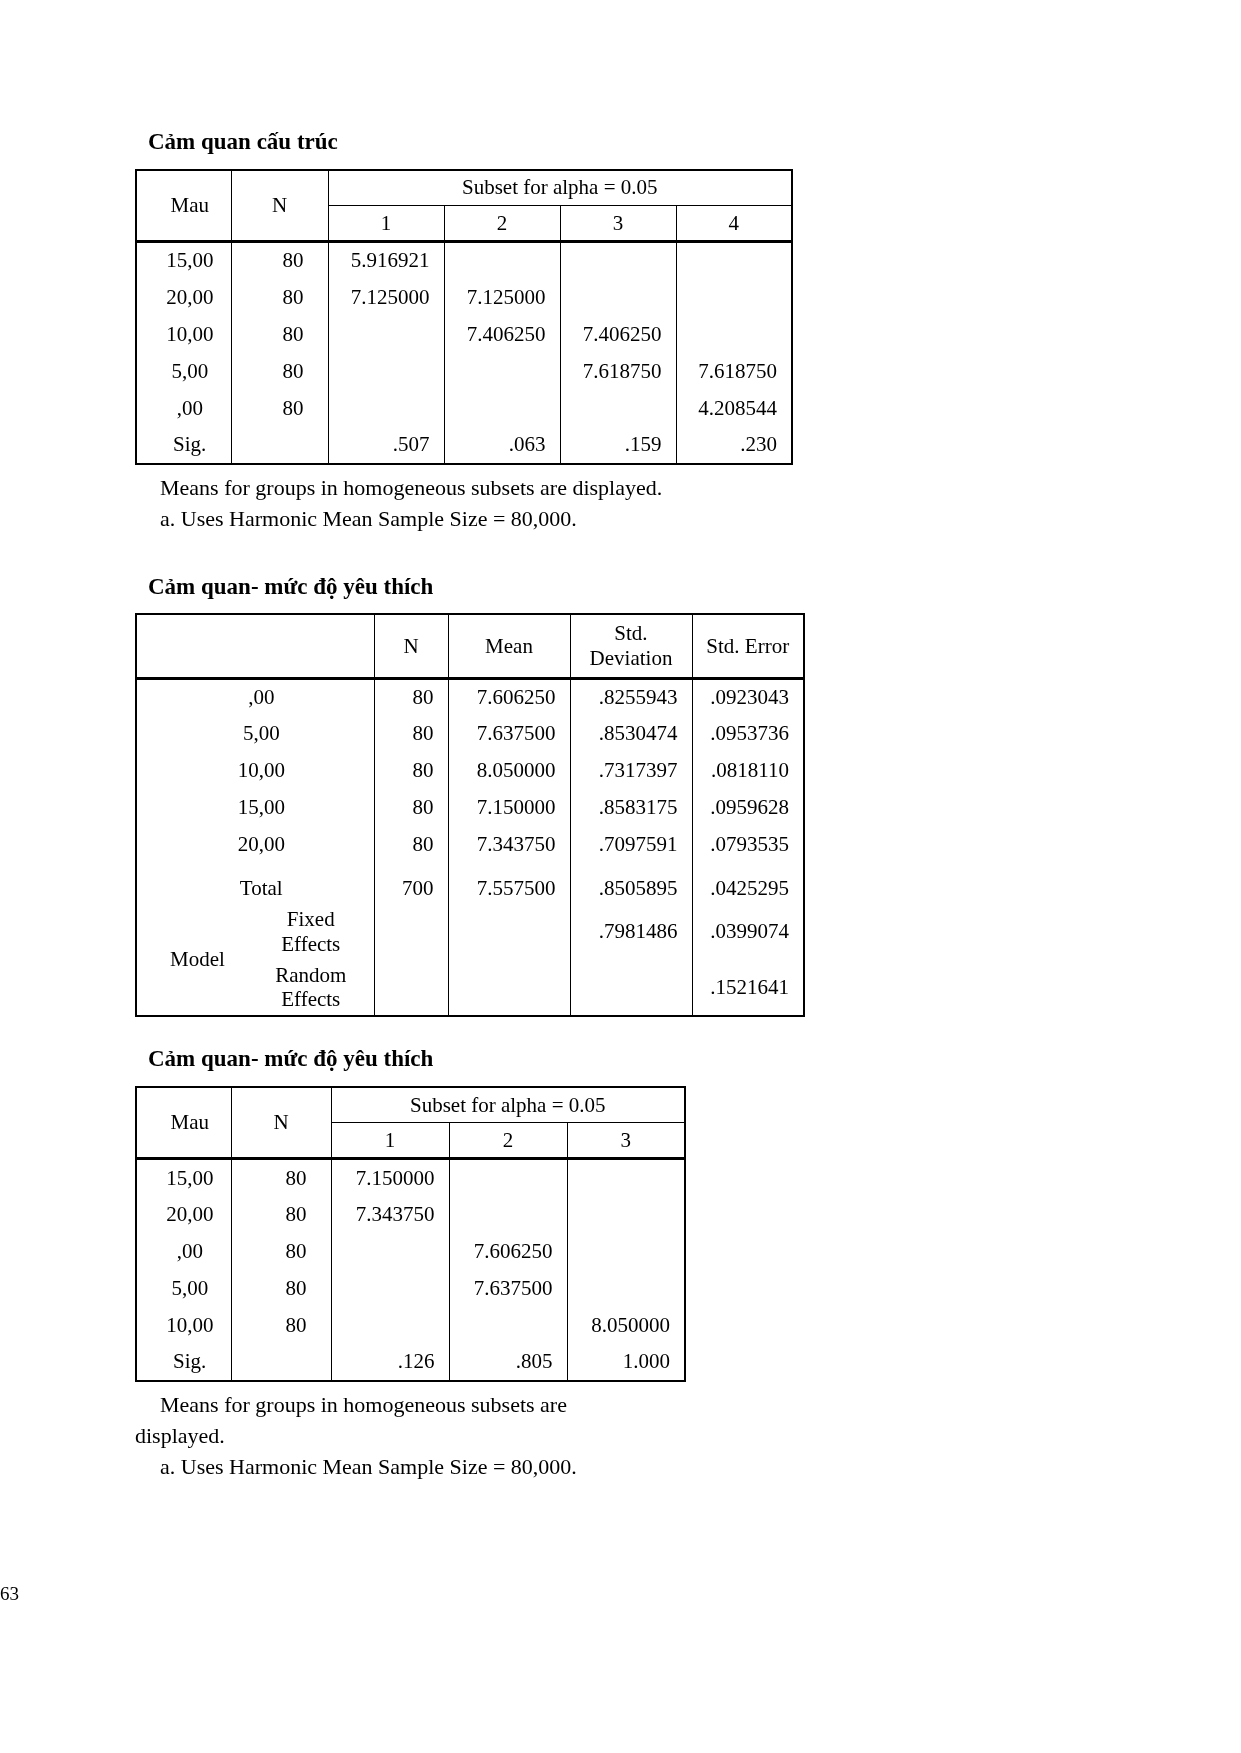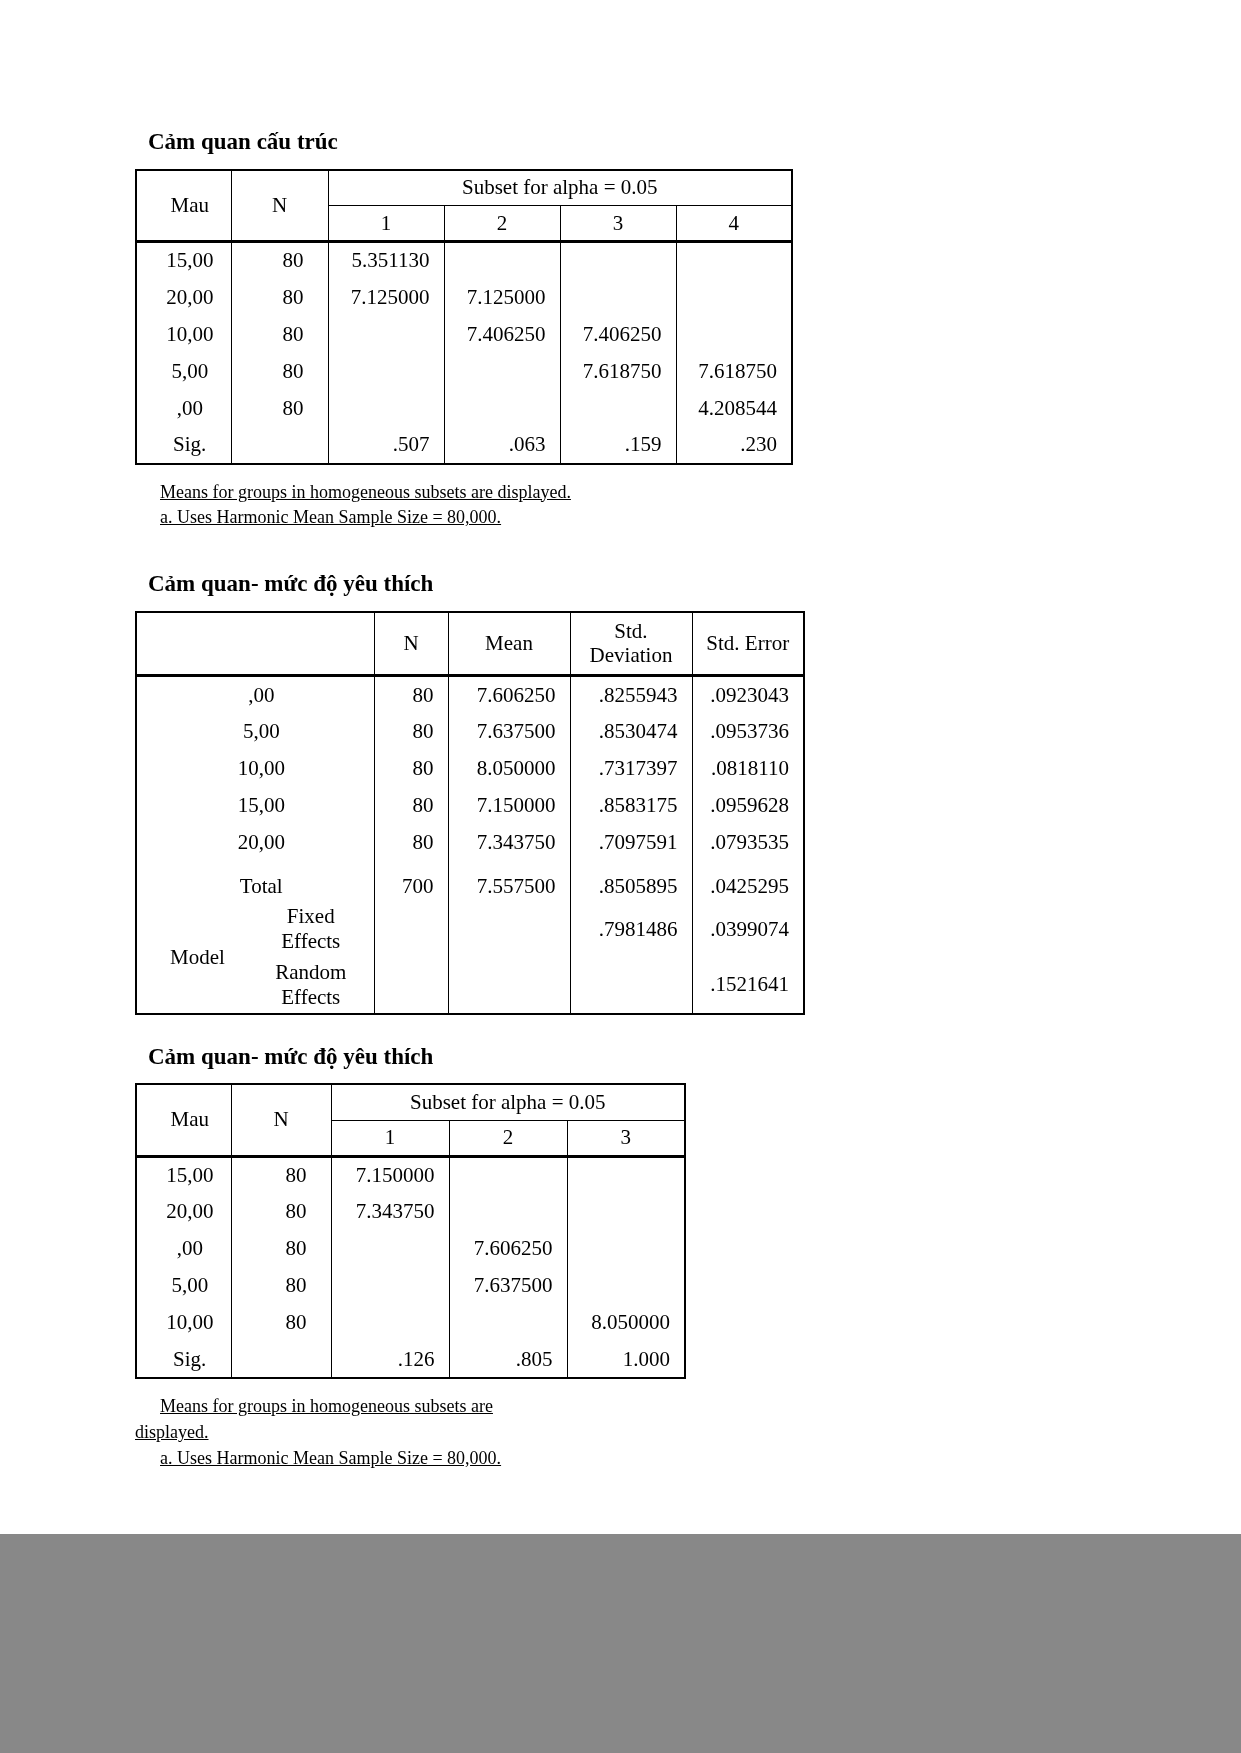--- a/index.html
+++ b/index.html
@@ -1,18 +1,18 @@
 <!DOCTYPE html>
 <html><head>
 <meta charset="utf-8">
 <style>
   * { box-sizing: border-box; }
   html, body { margin: 0; padding: 0; background: #888; }
   .page {
-    width: 1241px; height: 1534px;
+    width: 1241px; height: 1753px;
     background: #ffffff;
     position: relative;
     font-family: "Liberation Serif", "DejaVu Serif", serif;
     color: #000;
     overflow: hidden;
   }
   .content { padding: 128px 40px 0 135px; }
 
   .tbl-title {
     font-weight: 700;
@@ -56,21 +56,21 @@
   .row-gap td   { height: 47px; padding-top: 13px; margin-left: 6px; }
   .row-model td { height: 73px; }
   .model-cell { border-right-style: hidden !important; }
   .effects {
     border-left-style: hidden !important;
     text-align: right;
     padding-right: 8px !important;
     line-height: 1.1;
   }
 
-  .notes { margin-top: 16px; font-size: 18px; line-height: 1.32; text-decoration: underline; }
+  .notes { margin-top: 8px; font-size: 22px; line-height: 1.32; }
   .note { margin: 0 0 2px 0; }
   .ind { margin-left: 25px; }
 
   .page-number {
     position: absolute;
     top: 1583px; left: 0;
     width: 100%;
     font-size: 19px;
   }
 </style>
@@ -101,21 +101,21 @@
           <th>1</th>
           <th>2</th>
           <th>3</th>
           <th>4</th>
         </tr>
       </thead>
       <tbody>
         <tr>
           <td class="lbl">15,00</td>
           <td class="num n">80</td>
-          <td class="num">5.351130</td>
+          <td class="num">5.916921</td>
           <td class="num"></td>
           <td class="num"></td>
           <td class="num"></td>
         </tr>
         <tr>
           <td class="lbl">20,00</td>
           <td class="num n">80</td>
           <td class="num">7.125000</td>
           <td class="num">7.125000</td>
           <td class="num"></td>

